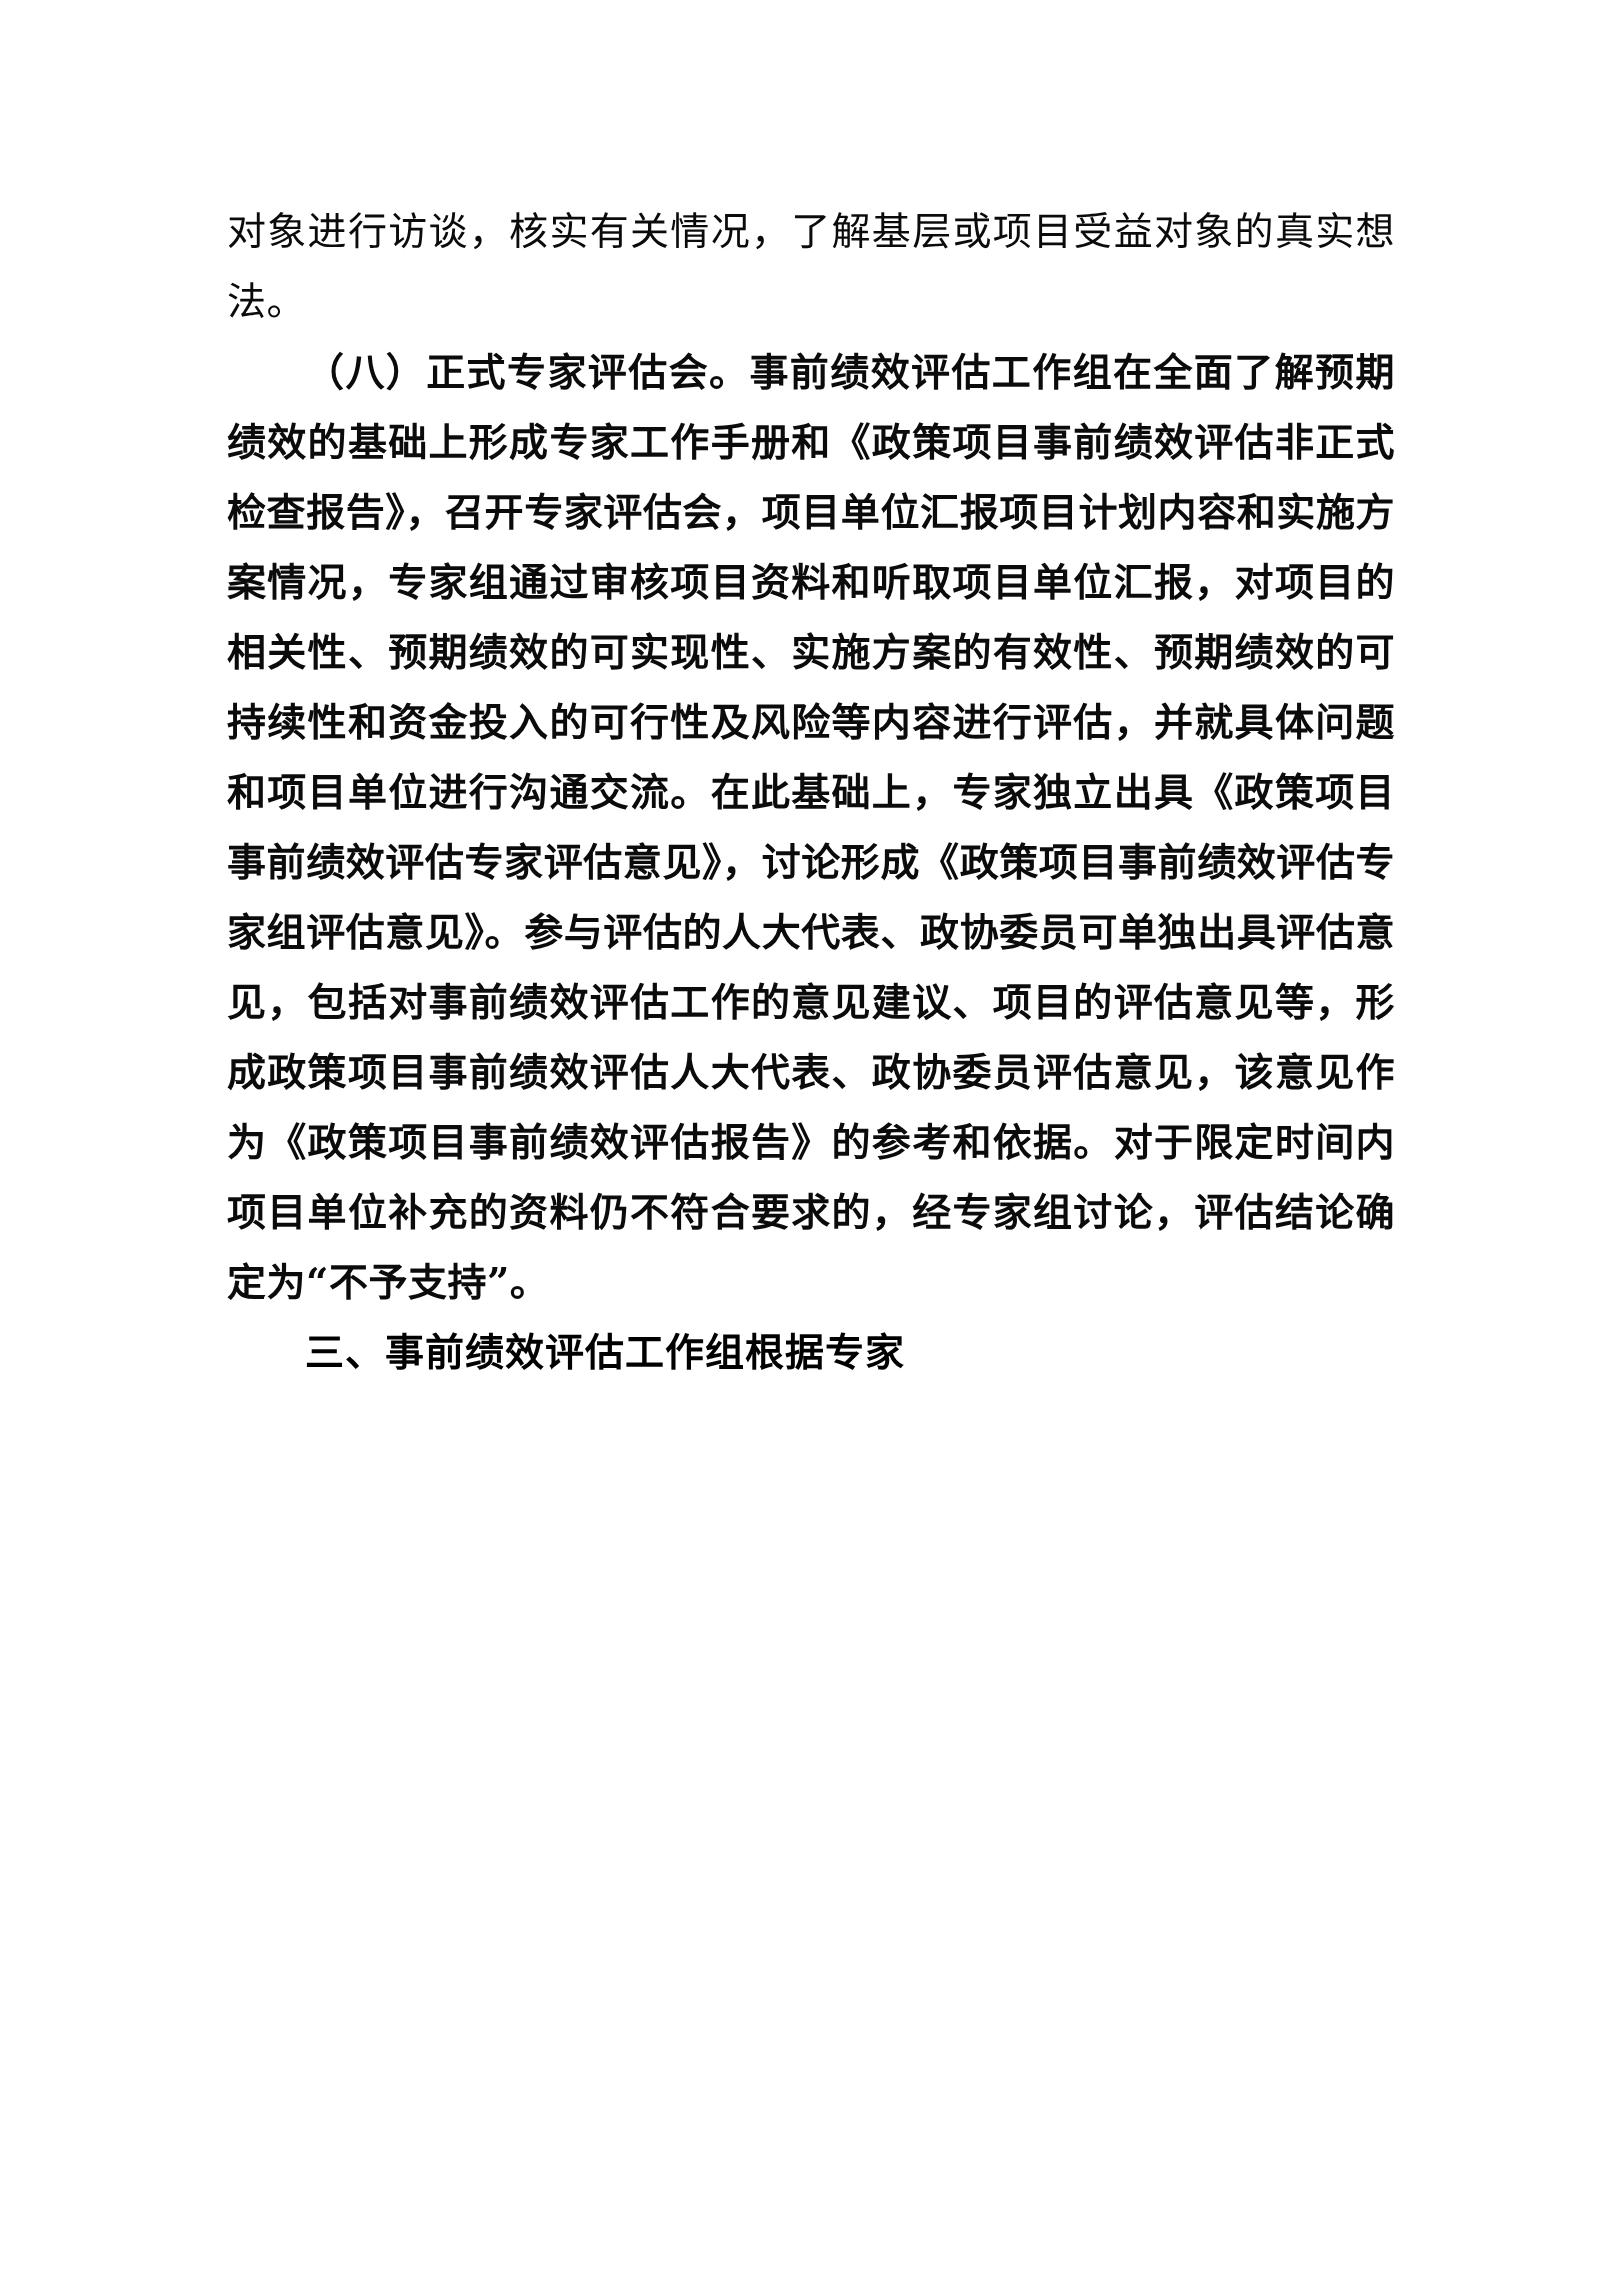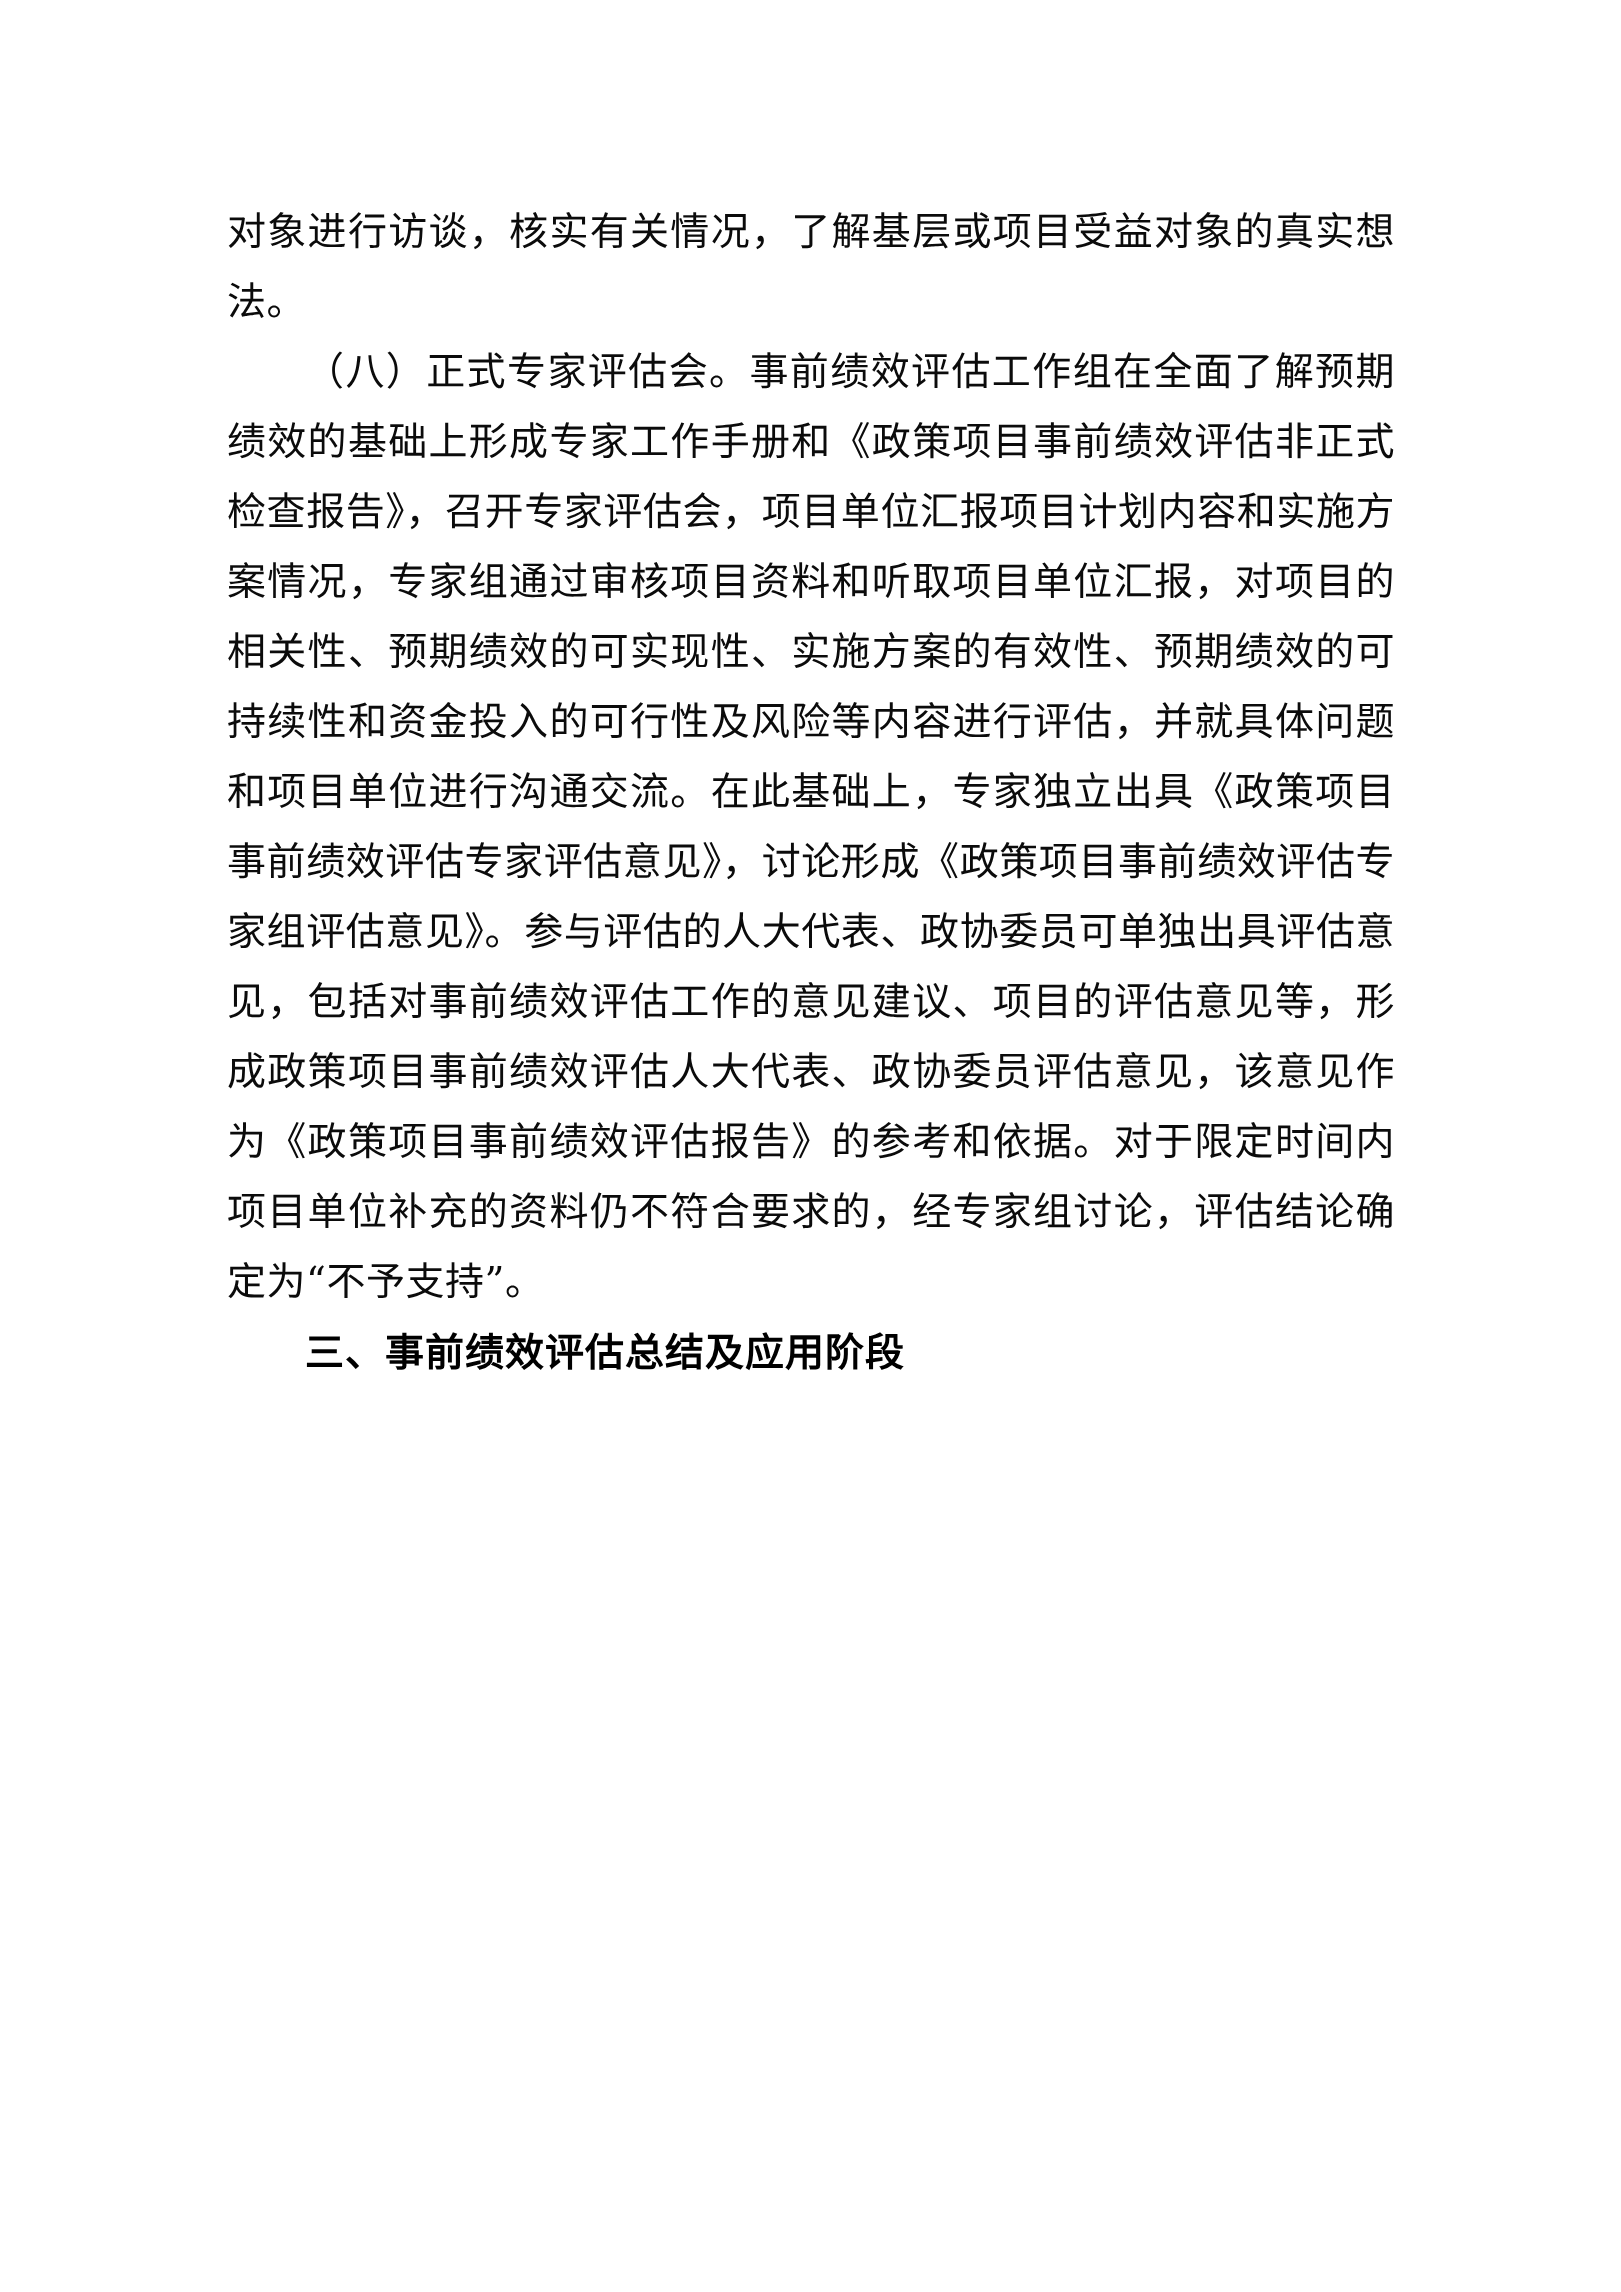--- a/index.html
+++ b/index.html
@@ -32,20 +32,21 @@
     font-size: 39px;
     line-height: 70px;
     letter-spacing: 0.5px;
     text-align: justify;
     text-justify: inter-character;
     font-family: "DejaVu Serif", "Liberation Serif", serif;
     color: #0b0b0b;
   }
   p.indent {
     text-indent: 78px;
+    font-weight: bold;
   }
   p.heading {
     margin: 0;
     font-size: 39px;
     line-height: 70px;
     font-weight: bold;
     text-indent: 78px;
     letter-spacing: 1px;
     color: #000000;
   }
@@ -53,19 +54,19 @@
 </head>
 <body>
 
 <div class="page">
   <div class="content">
 
     <p class="para">对象进行访谈，核实有关情况，了解基层或项目受益对象的真实想法。</p>
 
     <p class="para indent">（八）正式专家评估会。事前绩效评估工作组在全面了解预期绩效的基础上形成专家工作手册和《政策项目事前绩效评估非正式检查报告》，召开专家评估会，项目单位汇报项目计划内容和实施方案情况，专家组通过审核项目资料和听取项目单位汇报，对项目的相关性、预期绩效的可实现性、实施方案的有效性、预期绩效的可持续性和资金投入的可行性及风险等内容进行评估，并就具体问题和项目单位进行沟通交流。在此基础上，专家独立出具《政策项目事前绩效评估专家评估意见》，讨论形成《政策项目事前绩效评估专家组评估意见》。参与评估的人大代表、政协委员可单独出具评估意见，包括对事前绩效评估工作的意见建议、项目的评估意见等，形成政策项目事前绩效评估人大代表、政协委员评估意见，该意见作为《政策项目事前绩效评估报告》的参考和依据。对于限定时间内项目单位补充的资料仍不符合要求的，经专家组讨论，评估结论确定为“不予支持”。</p>
 
-    <p class="heading">三、事前绩效评估总结及应用阶段</p>
+    <p class="heading">三、事前绩效评估工作组根据专家</p>
 
 
 
   </div>
 </div>
 
 
 </body></html>

